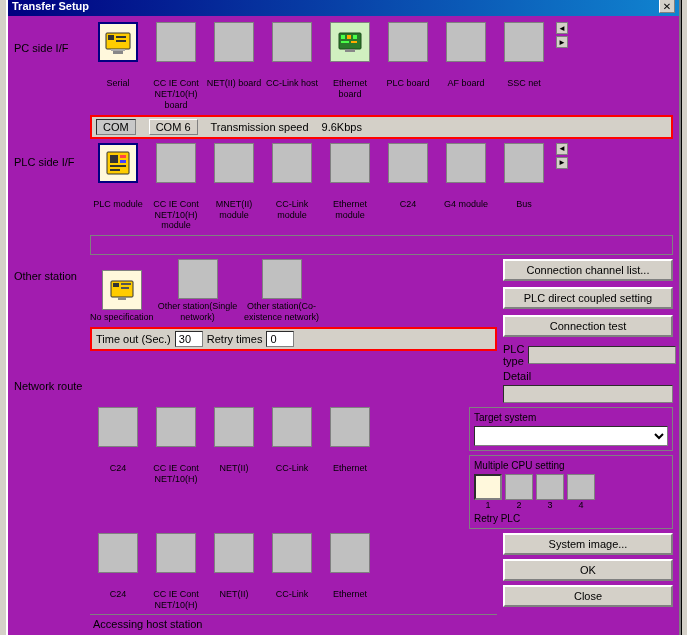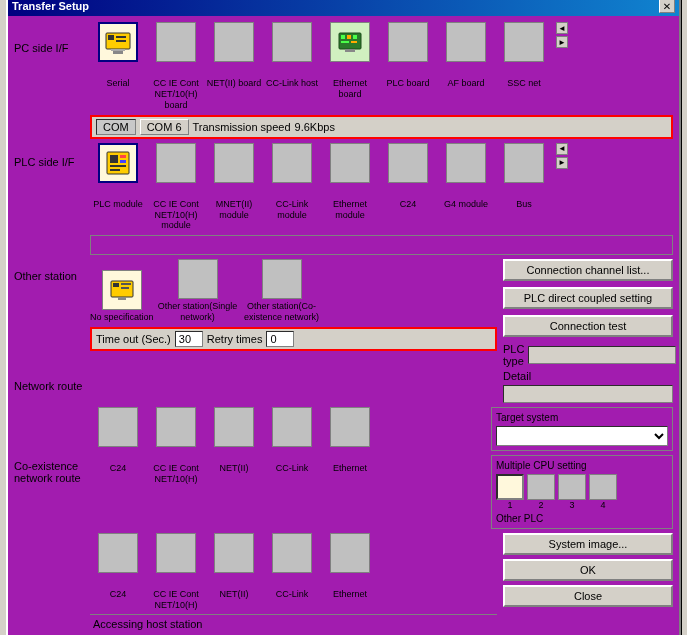--- a/index.html
+++ b/index.html
@@ -134,21 +134,21 @@
       font-size: 8px;
       cursor: pointer;
     }
     .com-bar {
       display: flex;
       align-items: center;
       margin-top: 4px;
       border: 2px solid #ff0000;
       padding: 2px 4px;
       background: #d4d0c8;
-      gap: 4px;
+      gap: 13px;
     }
     .com-btn {
       background: #d4d0c8;
       border: 1px solid #808080;
       border-top-color: #fff;
       border-left-color: #fff;
       padding: 1px 6px;
       font-size: 11px;
       cursor: pointer;
     }
@@ -228,21 +228,21 @@
       max-width: 80px;
     }
     .network-section {
       display: flex;
       gap: 4px;
     }
     .network-left {
       flex: 1;
     }
     .network-right {
-      width: 182px;
+      width: 204px;
     }
     .target-group {
       border: 1px solid #808080;
       padding: 4px;
       margin-bottom: 4px;
     }
     .group-title {
       font-size: 10px;
       color: #000;
       margin-bottom: 3px;
@@ -349,23 +349,20 @@
       </div>
       <div class="label-section" style="height:100px; padding-top:16px;">
         <span>PLC side I/F</span>
       </div>
       <div class="label-section" style="height:20px;"></div>
       <div class="label-section" style="height:110px; padding-top:10px;">
         <span>Other station</span>
       </div>
       <div class="label-section" style="height:80px; padding-top:10px;">
         <span>Network route</span>
-      </div>
-      <div class="label-section" style="height:80px; padding-top:10px;">
-        <span>Co-existence network route</span>
       </div>
     </div>
 
     <div class="main-area">
 
       <div>
         <div style="display:flex; align-items:flex-start; gap:2px;">
           <div class="icon-row">
 
             <div class="icon-item">
@@ -602,21 +599,21 @@
               </div>
               <div style="display:flex;flex-direction:column;align-items:center;">
                 <div class="cpu-btn"></div>
                 <span class="cpu-number">3</span>
               </div>
               <div style="display:flex;flex-direction:column;align-items:center;">
                 <div class="cpu-btn"></div>
                 <span class="cpu-number">4</span>
               </div>
             </div>
-            <div class="target-plc-title">Other PLC</div>
+            <div class="target-plc-title">Retry PLC</div>
           </div>
         </div>
       </div>
 
       <div class="bottom-section">
         <div class="co-left">
           <div class="icon-row">
             <div class="icon-item">
               <div class="icon-box"></div>
               <span class="icon-label">C24</span>

